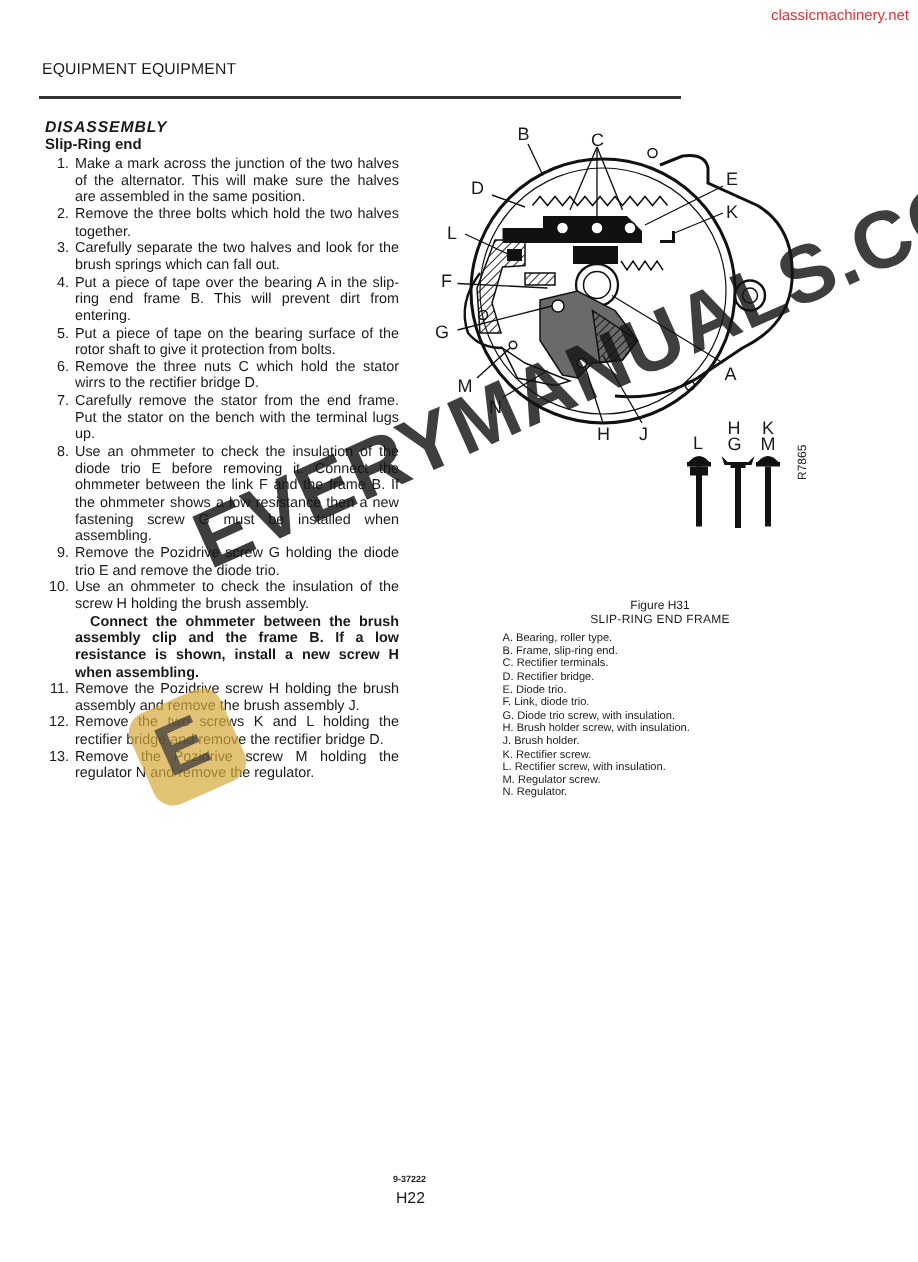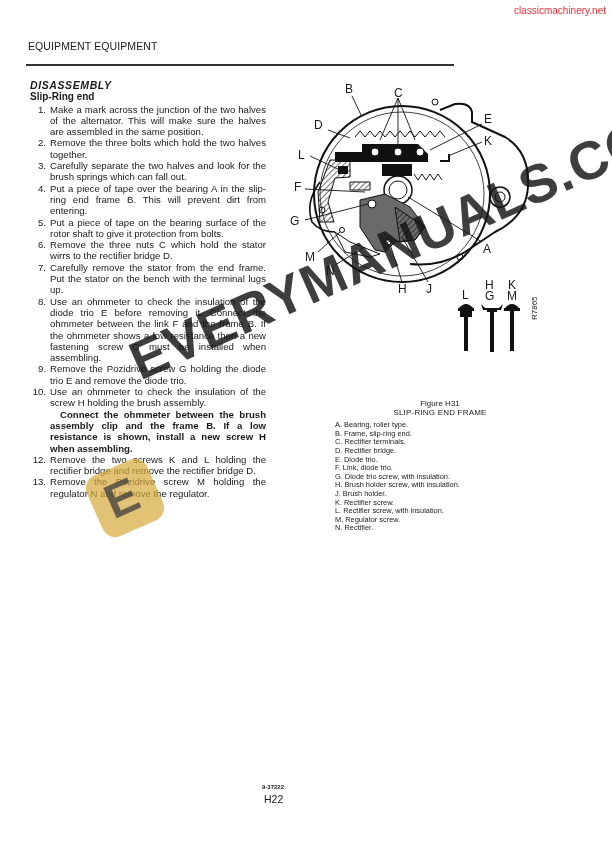--- a/index.html
+++ b/index.html
@@ -46,20 +46,21 @@
     <li><span class="num">1.</span><span>Make a mark across the junction of the two halves of the alternator. This will make sure the halves are assembled in the same position.</span></li>
     <li><span class="num">2.</span><span>Remove the three bolts which hold the two halves together.</span></li>
     <li><span class="num">3.</span><span>Carefully separate the two halves and look for the brush springs which can fall out.</span></li>
     <li><span class="num">4.</span><span>Put a piece of tape over the bearing A in the slip-ring end frame B. This will prevent dirt from entering.</span></li>
     <li><span class="num">5.</span><span>Put a piece of tape on the bearing surface of the rotor shaft to give it protection from bolts.</span></li>
     <li><span class="num">6.</span><span>Remove the three nuts C which hold the stator wirrs to the rectifier bridge D.</span></li>
     <li><span class="num">7.</span><span>Carefully remove the stator from the end frame. Put the stator on the bench with the terminal lugs up.</span></li>
     <li><span class="num">8.</span><span>Use an ohmmeter to check the insulation of the diode trio E before removing it. Connect the ohmmeter between the link F and the frame B. If the ohmmeter shows a low resistance then a new fastening screw G must be installed when assembling.</span></li>
     <li><span class="num">9.</span><span>Remove the Pozidrive screw G holding the diode trio E and remove the diode trio.</span></li>
     <li><span class="num">10.</span><span>Use an ohmmeter to check the insulation of the screw H holding the brush assembly.</span><span class="indent">Connect the ohmmeter between the brush assembly clip and the frame B. If a low resistance is shown, install a new screw H when assembling.</span></li>
+    <li><span class="num">11.</span><span>Remove the Pozidrive screw H holding the brush assembly and remove the brush assembly J.</span></li>
     <li><span class="num">12.</span><span>Remove the two screws K and L holding the rectifier bridge and remove the rectifier bridge D.</span></li>
     <li><span class="num">13.</span><span>Remove the Pozidrive screw M holding the regulator N and remove the regulator.</span></li>
   </ol>
 </div>
 
 <div class="figure">
   <svg width="250" height="220" viewBox="0 0 250 220">
 
     <path d="M150 28 L165 22 Q180 20 182 30 L182 40 L215 55 Q240 70 238 105 Q236 135 205 150 L175 170 Q150 185 120 182" fill="none" stroke="#111" stroke-width="2"></path>
     <circle cx="210" cy="115" r="10" fill="none" stroke="#111" stroke-width="1.6"></circle>
@@ -169,21 +170,21 @@
   <div class="cap-item">C. Rectifier terminals.</div>
   <div class="cap-item">D. Rectifier bridge.</div>
   <div class="cap-item">E. Diode trio.</div>
   <div class="cap-item">F. Link, diode trio.</div>
   <div class="cap-item">G. Diode trio screw, with insulation.</div>
   <div class="cap-item">H. Brush holder screw, with insulation.</div>
   <div class="cap-item">J. Brush holder.</div>
   <div class="cap-item">K. Rectifier screw.</div>
   <div class="cap-item">L. Rectifier screw, with insulation.</div>
   <div class="cap-item">M. Regulator screw.</div>
-  <div class="cap-item">N. Rectifier.</div>
+  <div class="cap-item">N. Regulator.</div>
 </div>
 
 <div class="wm-logo">
     <span>E</span>
   </div>
 <div class="watermark">EVERYMANUALS.COM</div>
 
 <div class="footer-code">9-37222</div>
 <div class="footer-page">H22</div>
 

